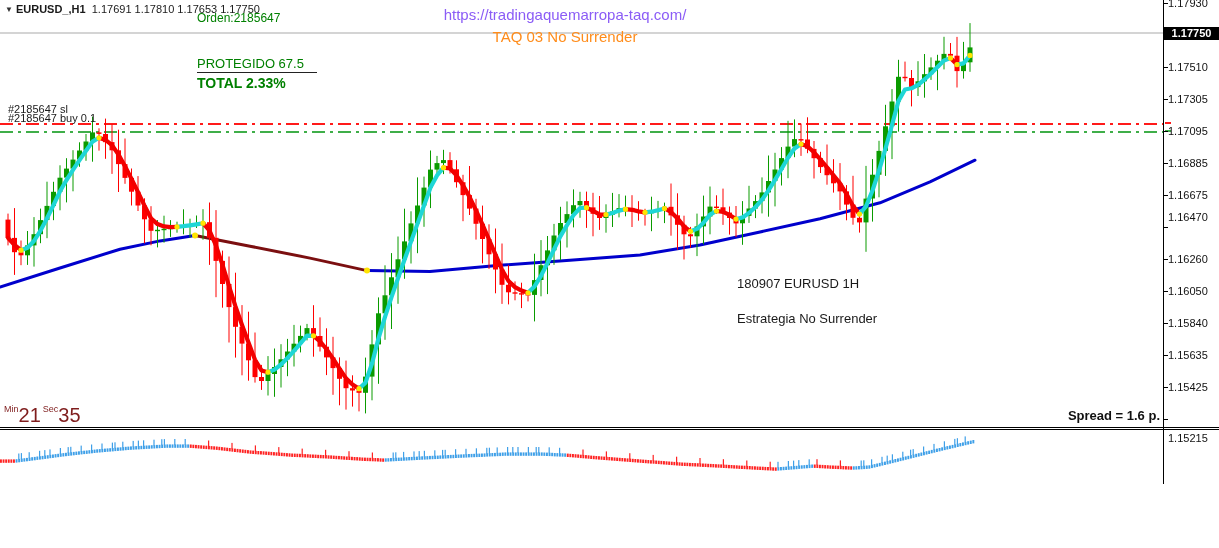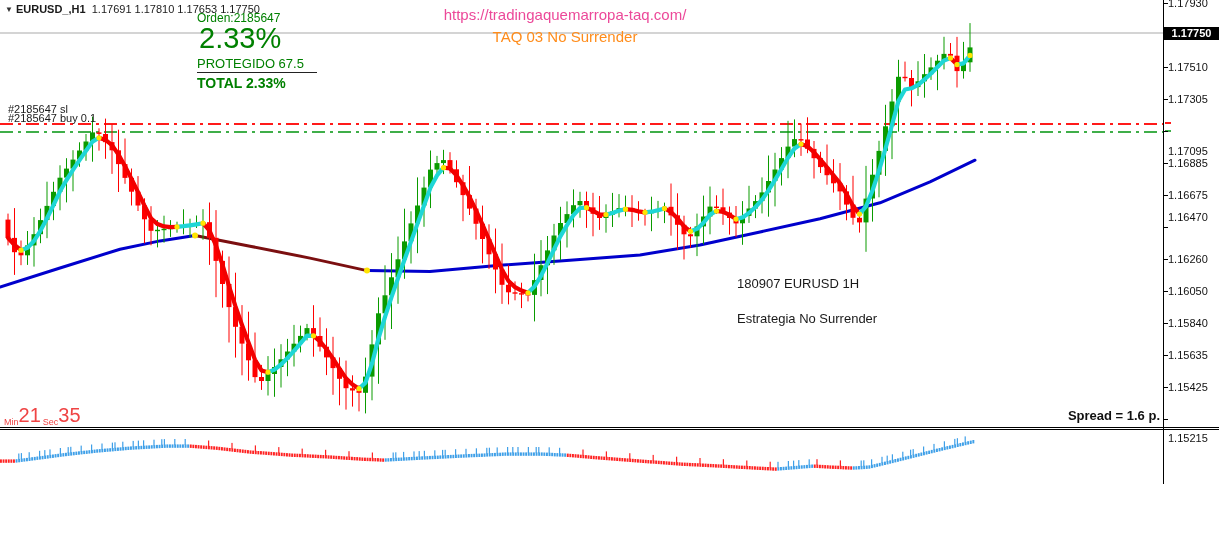--- a/index.html
+++ b/index.html
@@ -7,25 +7,25 @@
        font-family:Liberation Sans, sans-serif;color:#000;}
   .abs{position:absolute;white-space:nowrap;}
   #chart-svg{position:absolute;left:0;top:0;}
   .sym{top:3px;left:5px;font-size:11px;font-weight:bold;color:#1a1a1a;}
   .sym .tri{font-size:8px;vertical-align:1px;margin-right:3px;color:#333;}
   .orden{top:11px;left:197px;font-size:12px;color:#008000;}
   .bigpct{top:22px;left:199px;font-size:29px;color:#008000;}
   .proteg{top:56px;left:197px;font-size:13px;color:#008000;}
   .sumline{top:72px;left:197px;width:120px;height:0;border-top:1px solid #222;}
   .total{top:75px;left:197px;font-size:14px;font-weight:bold;color:#008000;}
-  .url{top:6px;left:385px;width:360px;text-align:center;font-size:15px;color:#ec4899;}
+  .url{top:6px;left:385px;width:360px;text-align:center;font-size:15px;color:#8b5cf6;}
   .taq{top:28px;left:385px;width:360px;text-align:center;font-size:15px;color:#ff8c1a;}
   .lvl{font-size:11px;color:#1a1a1a;}
   .note{font-size:13px;color:#1a1a1a;}
-  .timer{top:404px;left:4px;display:flex;align-items:flex-end;color:#ef4444;}
+  .timer{top:404px;left:4px;display:flex;align-items:flex-start;color:#7f1d1d;}
   .timer .sm{font-size:9px;}
   .timer .lg{font-size:20px;}
   .spread{top:408px;left:980px;width:180px;text-align:right;font-size:13px;font-weight:bold;color:#111;}
   .bvlabel{top:490px;left:4px;font-size:11px;color:#1a1a1a;z-index:5;}
   .axis-label{left:1168px;font-size:11px;color:#111;}
   .badge{left:1164px;top:27px;width:55px;height:13px;background:#000;color:#fff;
          font-size:11px;font-weight:bold;text-align:center;line-height:13px;z-index:6;}
   .vaxis{left:1167px;font-size:13px;color:#111;}
   .sep{left:0;width:1219px;height:0;border-top:1px solid #000;}
   .axisline{left:1163px;top:0;width:0;height:543px;border-left:1px solid #000;}
@@ -1020,21 +1020,20 @@
 <div class="abs sep" style="top:489px"></div>
 <div class="abs sep" style="top:541px"></div>
 <div class="abs sep" style="top:543px"></div>
 <div class="abs axisline"></div>
 <div class="abs bottomstrip"></div>
 
 <div class="abs sym">
   <span class="tri">▼</span><span>EURUSD_,H1</span>&nbsp;&nbsp;<span style="font-weight:normal">1.17691 1.17810 1.17653 1.17750</span>
 </div>
 <div class="abs orden">Orden:2185647</div>
-<div class="abs bigpct">2.33%</div>
 <div class="abs proteg">PROTEGIDO  67.5</div>
 <div class="abs sumline"></div>
 <div class="abs total">TOTAL  2.33%</div>
 <div class="abs url">https://tradingaquemarropa-taq.com/</div>
 <div class="abs taq">TAQ 03 No Surrender</div>
 
 <div class="abs lvl" style="top:103px;left:8px">#2185647 sl</div>
 <div class="abs lvl" style="top:112px;left:8px">#2185647 buy 0.1</div>
 
 <div class="abs note" style="top:276px;left:737px">180907 EURUSD 1H</div>
@@ -1048,21 +1047,21 @@
 </div>
 
 <div class="abs spread">Spread = 1.6 p.</div>
 
 
 <div id="axis-labels">
       <div class="abs axis-label" style="top: -3px;">1.17930</div>
       <div class="abs axis-label" style="top: 29px;">1.17720</div>
       <div class="abs axis-label" style="top: 61px;">1.17510</div>
       <div class="abs axis-label" style="top: 93px;">1.17305</div>
-      <div class="abs axis-label" style="top: 125px; margin-top: 20px;">1.17095</div>
+      <div class="abs axis-label" style="top: 125px;">1.17095</div>
       <div class="abs axis-label" style="top: 157px;">1.16885</div>
       <div class="abs axis-label" style="top: 189px;">1.16675</div>
       <div class="abs axis-label" style="top: 211px;">1.16470</div>
       <div class="abs axis-label" style="top: 253px;">1.16260</div>
       <div class="abs axis-label" style="top: 285px;">1.16050</div>
       <div class="abs axis-label" style="top: 317px;">1.15840</div>
       <div class="abs axis-label" style="top: 349px;">1.15635</div>
       <div class="abs axis-label" style="top: 381px;">1.15425</div>
       <div class="abs axis-label" style="top: 432px;">1.15215</div>
     </div>

